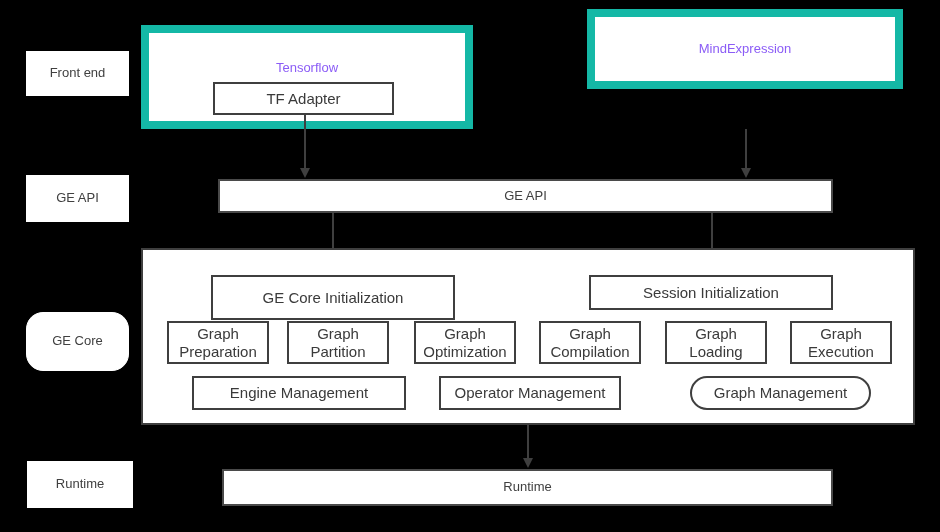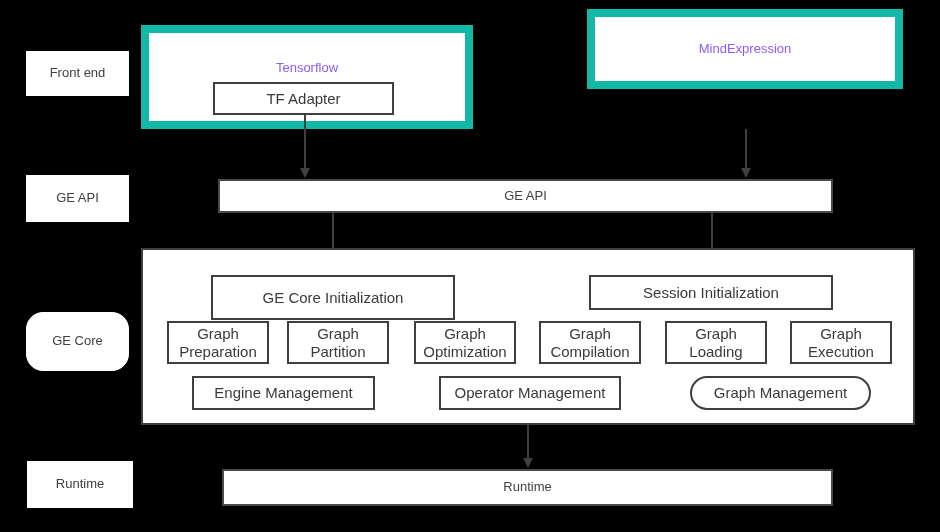--- a/index.html
+++ b/index.html
@@ -127,21 +127,21 @@
 
   <div class="box inner-box" style="left:539px; top:321px; width:102px; height:43px;">Graph
 Compilation</div>
 
   <div class="box inner-box" style="left:665px; top:321px; width:102px; height:43px;">Graph
 Loading</div>
 
   <div class="box inner-box" style="left:790px; top:321px; width:102px; height:43px;">Graph
 Execution</div>
 
-  <div class="box inner-box" style="left:192px; top:376px; width:183px; height:34px;">Engine Management</div>
+  <div class="box inner-box" style="left:192px; top:376px; width:214px; height:34px;">Engine Management</div>
 
   <div class="box inner-box" style="left:439px; top:376px; width:182px; height:34px;">Operator Management</div>
 
   <div class="box inner-box" style="left:690px; top:376px; width:181px; height:34px;border-radius:17px;">Graph Management</div>
 
   <div class="arrow" style="left:527px; top:425px; height:34px;"></div>
 
   <div class="box bar-box" style="left:222px; top:469px; width:611px; height:37px;">Runtime</div>
 
 </div>

